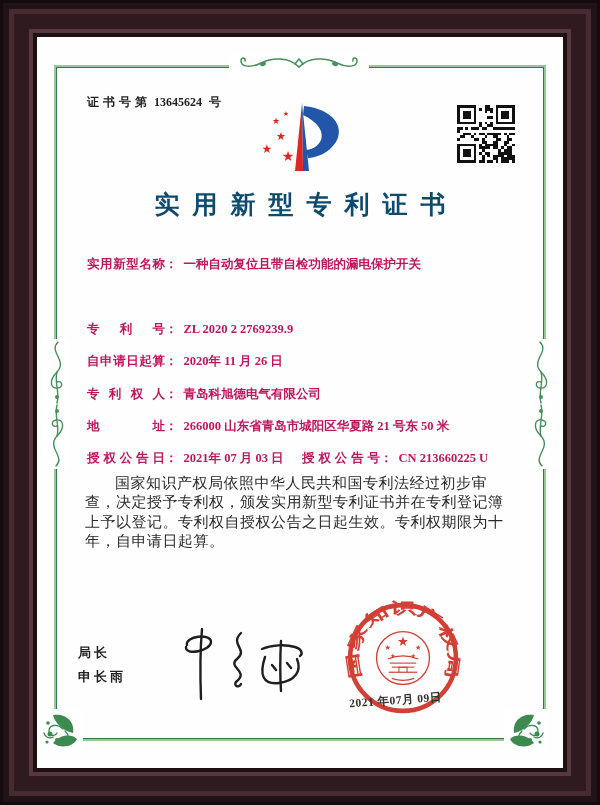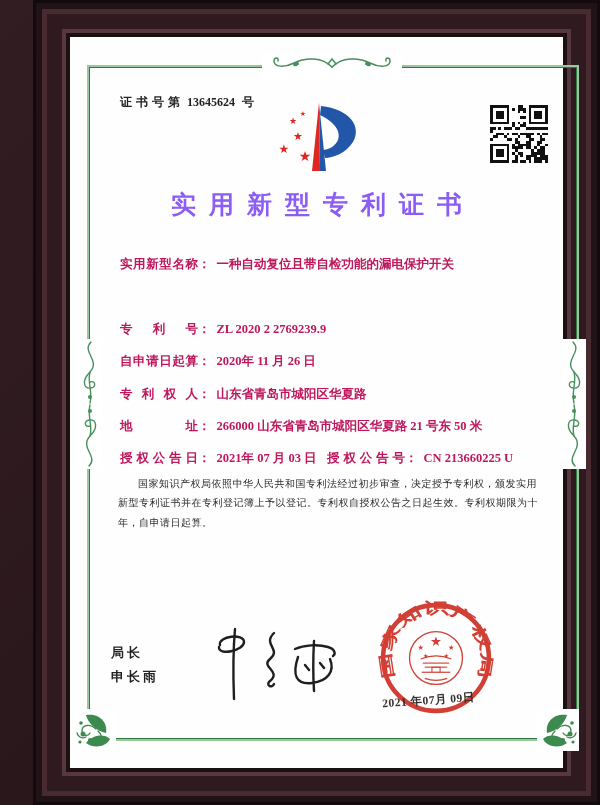--- a/index.html
+++ b/index.html
@@ -7,37 +7,37 @@
          background:linear-gradient(135deg,#321d22,#241318);
          font-family:"Liberation Serif",serif;}
   
   .paper{position:absolute;left:37px;top:37px;right:37px;bottom:37px;background:#fefefe;
          box-shadow:
            0 0 0 4px #1d1013,
            0 0 0 8px #57383e,
            0 0 0 23px #2e1a1f,
            0 0 0 28px #482a31,
            0 0 0 34px #201216,
-           0 0 0 37px #120a0c; margin-left: 33px;}
+           0 0 0 37px #120a0c;}
   .gborder{position:absolute;left:19px;top:30px;width:486px;height:670px;
            border:1px solid #2f7b40;outline:2px solid #9bc7a0;}
   .orn{position:absolute;}
   .certno{position:absolute;left:50px;top:57px;font-size:12px;color:#222;font-weight:600;}
   .cn-prefix{letter-spacing:4px;}
   .cn-num{margin-right:4px;font-family:"Liberation Serif",serif;}
   .logo{position:absolute;left:50%;top:60px;transform:translateX(-50%);}
   .qr{position:absolute;left:420px;top:68px;width:58px;height:58px;}
   .title{position:absolute;left:0;right:0;top:151px;margin:0;text-align:center;
-         font-size:25px;font-weight:700;color:#8b5cf6;letter-spacing:13px;text-indent:13px;}
+         font-size:25px;font-weight:700;color:#0c4a6e;letter-spacing:13px;text-indent:13px;}
   .row{position:absolute;left:50px;width:430px;font-size:12.5px;color:#be185d;
        font-weight:600;white-space:nowrap;}
   .flabel{display:inline-block;width:78px;text-align:justify;text-align-last:justify;vertical-align:top;}
   .fcolon{margin-right:6px;}
-  .grant{position:absolute;left:207px;top:0;}
-  .paras{position:absolute;left:48px;top:437px;width:428px;font-size:10px;
+  .grant{position:absolute;left:215px;top:0;}
+  .paras{position:absolute;left:48px;top:437px;width:428px;font-size:15px;
          line-height:19.4px;color:#2a2a2a;font-weight:500;}
   .paras p{margin:0;text-indent:2em;letter-spacing:0.5px;}
   .signblock{position:absolute;left:41px;top:604px;font-size:13px;color:#222;
              letter-spacing:3px;line-height:24px;font-weight:600;}
   .signature{position:absolute;left:132px;top:586px;}
   .seal{position:absolute;left:308px;top:563px;width:116px;height:116px;opacity:.95;}
   .sealdate{position:absolute;left:312px;top:654px;width:150px;font-size:11.5px;
             font-weight:700;color:#35302d;letter-spacing:0.5px;transform:rotate(-4deg);
             white-space:nowrap;}
 </style>
@@ -376,21 +376,21 @@
     <div class="row" style="top:219px">
       <span class="flabel">实用新型名称</span><span class="fcolon">：</span><span class="fvalue">一种自动复位且带自检功能的漏电保护开关</span>
     </div>
     <div class="row" style="top:284px">
       <span class="flabel">专利号</span><span class="fcolon">：</span><span class="fvalue">ZL 2020 2 2769239.9</span>
     </div>
     <div class="row" style="top:316px">
       <span class="flabel">自申请日起算</span><span class="fcolon">：</span><span class="fvalue">2020年 11 月 26 日</span>
     </div>
     <div class="row" style="top:349px">
-      <span class="flabel">专利权人</span><span class="fcolon">：</span><span class="fvalue">山东省青岛市城阳区华夏路</span>
+      <span class="flabel">专利权人</span><span class="fcolon">：</span><span class="fvalue">青岛科旭德电气有限公司</span>
     </div>
     <div class="row" style="top:381px">
       <span class="flabel">地址</span><span class="fcolon">：</span><span class="fvalue">266000 山东省青岛市城阳区华夏路 21 号东 50 米</span>
     </div>
     <div class="row" style="top:413px">
       <span class="flabel">授权公告日</span><span class="fcolon">：</span><span class="fvalue">2021年 07 月 03 日</span>
       <span class="grant">
         <span class="flabel">授权公告号</span><span class="fcolon">：</span><span class="fvalue">CN 213660225 U</span>
       </span>
     </div>

